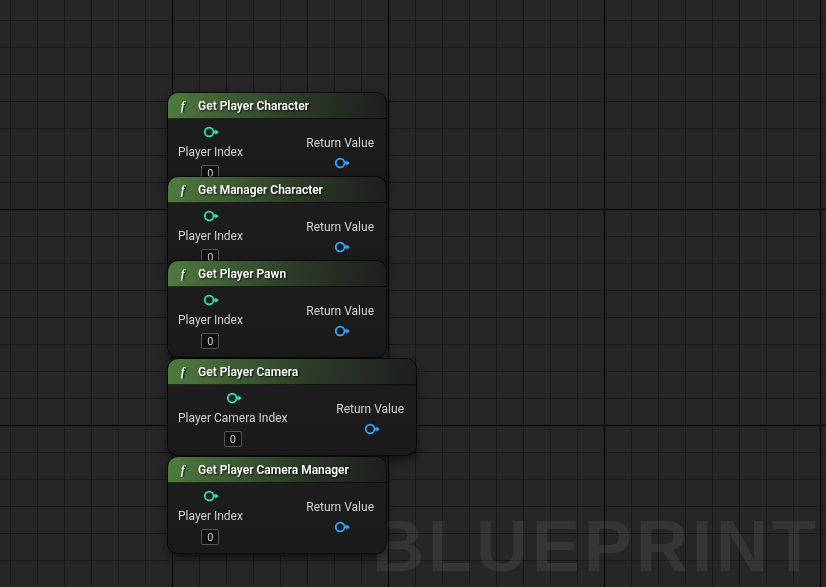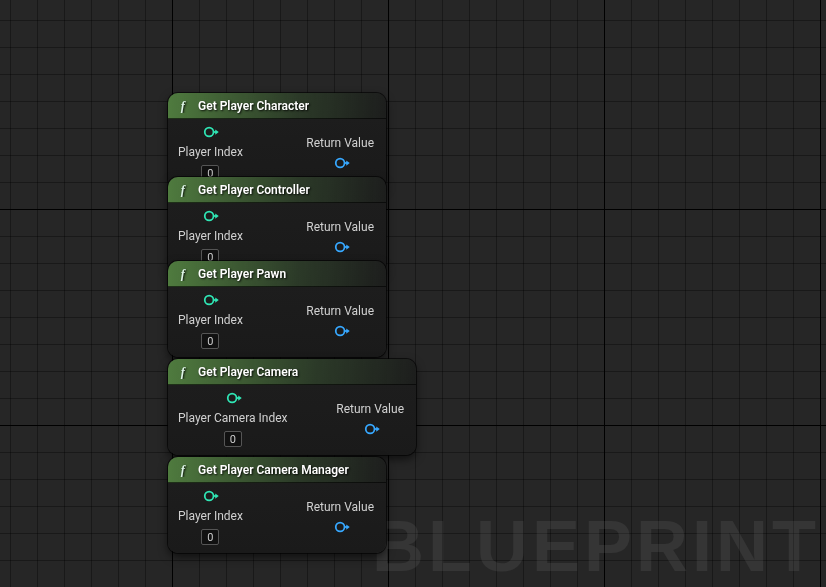--- a/index.html
+++ b/index.html
@@ -129,21 +129,21 @@
     </div>
   </div>
 
   <div class="node" style="left: 168px; top: 177px; width: 218px;">
     <div class="node-header">
       <span class="fn-icon">
         <svg viewBox="0 0 16 16">
             <text x="3" y="13" font-family="Georgia, 'Times New Roman', serif" font-style="italic" font-size="14" fill="#dff5e8">f</text>
           </svg>
       </span>
-      <span class="title">Get Player Controller</span>
+      <span class="title">Get Manager Character</span>
     </div>
     <div class="node-body">
       <div class="pin-row in">
         <span class="pin-dot">
           <svg viewBox="0 0 16 16">
             <circle cx="7" cy="8" r="5" fill="none" stroke="#2fe6b5" stroke-width="2"></circle>
             <path d="M12 8 L16 8" stroke="#2fe6b5" stroke-width="2"></path>
             <polygon points="14,5 18,8 14,11" fill="#2fe6b5"></polygon>
           </svg>
         </span>

